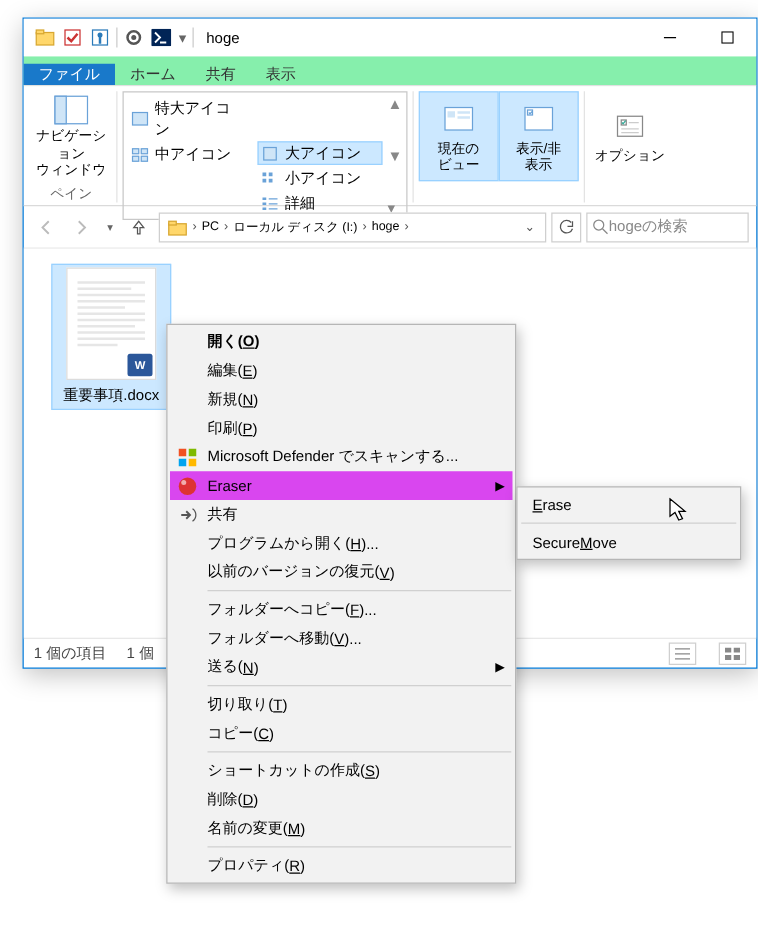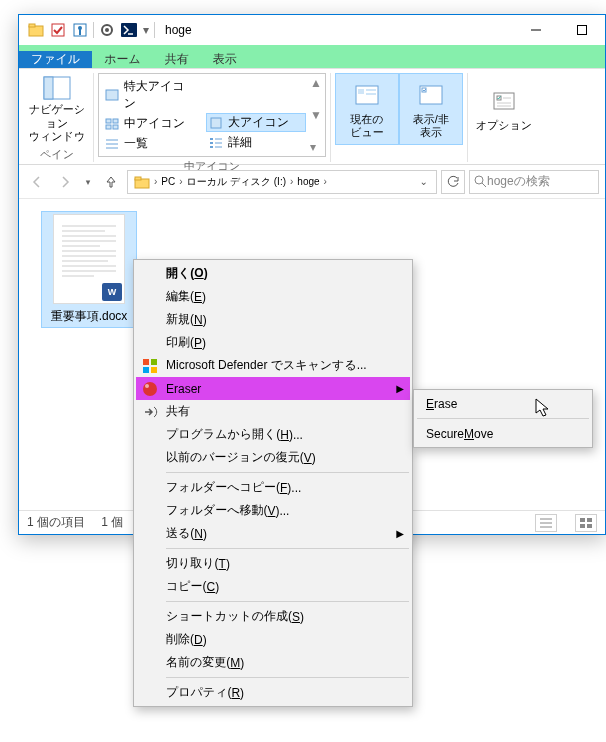--- a/index.html
+++ b/index.html
@@ -157,39 +157,40 @@
                 <span class="mi">
                   <svg width="14" height="12">
                     <rect x="1" y="1" width="5" height="4" fill="#cfe5f7" stroke="#6aa2d8"></rect>
                     <rect x="8" y="1" width="5" height="4" fill="#cfe5f7" stroke="#6aa2d8"></rect>
                     <rect x="1" y="7" width="5" height="4" fill="#cfe5f7" stroke="#6aa2d8"></rect>
                     <rect x="8" y="7" width="5" height="4" fill="#cfe5f7" stroke="#6aa2d8"></rect>
                   </svg>
                 </span>
                 <span>中アイコン</span>
               </div>
-            <div class="layoutitem">
-                <span class="mi">
-                  <svg width="14" height="12">
-                    <line x1="1" y1="2" x2="13" y2="2" stroke="#6aa2d8"></line>
-                    <line x1="1" y1="6" x2="13" y2="6" stroke="#6aa2d8"></line>
-                    <line x1="1" y1="10" x2="13" y2="10" stroke="#6aa2d8"></line>
-                  </svg>
-                </span>
-                <span>一覧</span>
-              </div>
           </div>
           <div class="layoutcol">
             <div class="layoutitem sel">
                 <span class="mi">
                   <svg width="14" height="12">
                     <rect x="2" y="1" width="10" height="10" fill="#cfe5f7" stroke="#6aa2d8"></rect>
                   </svg>
                 </span>
                 <span>大アイコン</span>
+              </div>
+            <div class="layoutitem">
+                <span class="mi">
+                  <svg width="14" height="12">
+                    <rect x="1" y="1" width="3" height="3" fill="#6aa2d8"></rect>
+                    <rect x="6" y="1" width="3" height="3" fill="#6aa2d8"></rect>
+                    <rect x="1" y="6" width="3" height="3" fill="#6aa2d8"></rect>
+                    <rect x="6" y="6" width="3" height="3" fill="#6aa2d8"></rect>
+                  </svg>
+                </span>
+                <span>小アイコン</span>
               </div>
             <div class="layoutitem">
                 <span class="mi">
                   <svg width="14" height="12">
                     <rect x="1" y="1" width="3" height="2" fill="#6aa2d8"></rect>
                     <line x1="6" y1="2" x2="13" y2="2" stroke="#6aa2d8"></line>
                     <rect x="1" y="5" width="3" height="2" fill="#6aa2d8"></rect>
                     <line x1="6" y1="6" x2="13" y2="6" stroke="#6aa2d8"></line>
                     <rect x="1" y="9" width="3" height="2" fill="#6aa2d8"></rect>
                     <line x1="6" y1="10" x2="13" y2="10" stroke="#6aa2d8"></line>

